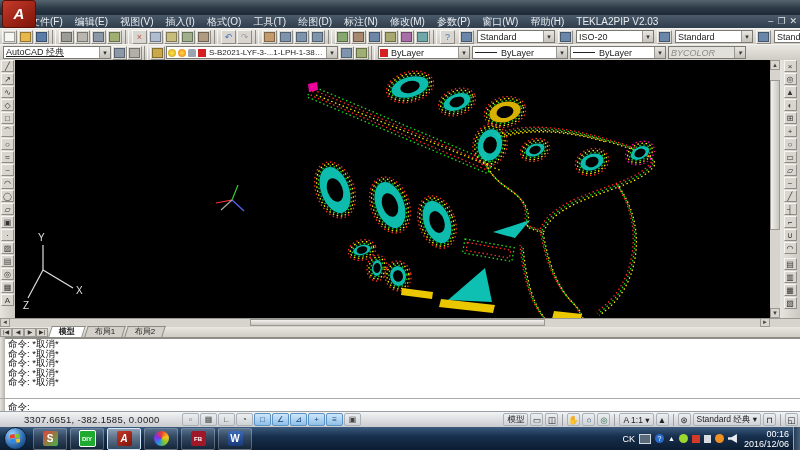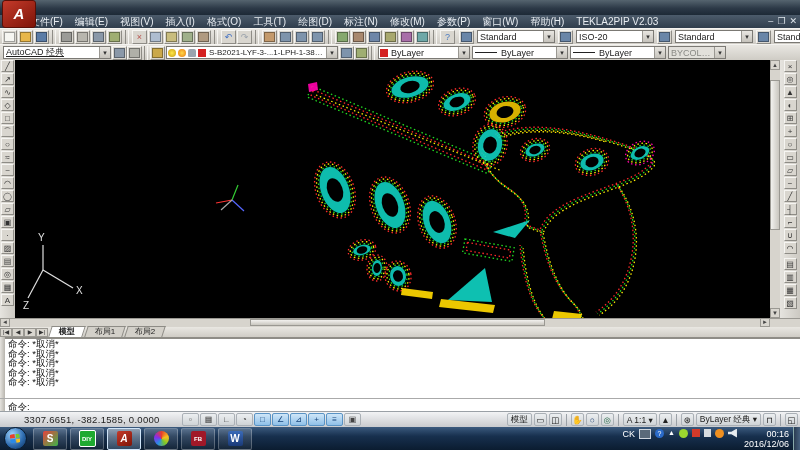--- a/index.html
+++ b/index.html
@@ -93,21 +93,21 @@
   #startorb{width:21px;height:21px;border-radius:50%;margin:0 6px 0 4px;position:relative;
             background:radial-gradient(circle at 35% 30%,#9fd4ff,#2e6cb0 55%,#0a2c55);border:1px solid #0a1c30;}
   #startflag{position:absolute;left:5px;top:6px;width:10px;height:9px;transform:rotate(-6deg);border-radius:2px;overflow:hidden;
              display:grid;grid-template-columns:1fr 1fr;grid-template-rows:1fr 1fr;gap:1px;}
   #startflag i{display:block;}
   .tapp{width:32px;height:20px;margin-right:3px;border:1px solid rgba(255,255,255,.25);border-radius:2px;
         background:linear-gradient(rgba(255,255,255,.18),rgba(255,255,255,.04));display:flex;align-items:center;justify-content:center;}
   .tapp.active{background:linear-gradient(rgba(255,255,255,.45),rgba(160,200,240,.25));border-color:#cfe4f8;}
   .ticon{width:15px;height:15px;border-radius:2px;display:flex;align-items:center;justify-content:center;
          font-size:10px;font-weight:bold;color:#fff;}
-  #tray{margin-left:auto;display:flex;align-items:flex-start;gap:4px;color:#fff;font-size:9px;padding-right:4px;}
+  #tray{margin-left:auto;display:flex;align-items:center;gap:4px;color:#fff;font-size:9px;padding-right:4px;}
   .tdot{width:9px;height:9px;border-radius:50%;}
   .tsq{width:10px;height:8px;}
   #clock{text-align:right;font-size:9px;line-height:10px;color:#fff;margin-left:3px;}
   #showdesk{width:6px;height:23px;background:linear-gradient(90deg,#2a3c52,#45607e);border-left:1px solid #8aa;}
 </style>
 </head>
 <body>
 
 <div id="titlebar" class="abs"></div>
 <div id="logo" class="abs">A</div>
@@ -308,21 +308,21 @@
   <span class="combo" style="width:96px;">
     <span class="lyrline"></span>
     <span class="ctext" style="flex:1;">ByLayer</span>
       <span class="carrow">▾</span>
   </span>
   <span class="combo" style="width:96px;">
     <span class="lyrline"></span>
     <span class="ctext" style="flex:1;">ByLayer</span>
       <span class="carrow">▾</span>
   </span>
-  <span class="combo" style="width:58px;background:#e2e0db;color:#8a8a86;">
+  <span class="combo" style="width:78px;background:#e2e0db;color:#8a8a86;font-style:italic;">
     <span class="ctext" style="flex:1;">BYCOLOR</span>
       <span class="carrow">▾</span>
   </span>
 </div>
 
 <div id="leftbar" class="abs">
     <div class="vbtn">╱</div>
     <div class="vbtn">↗</div>
     <div class="vbtn">∿</div>
     <div class="vbtn">◇</div>
@@ -510,21 +510,21 @@
     <span class="sbtn sico">◫</span>
     <span class="ssep"></span>
     <span class="sbtn sico" style="color:#7a5a2a;">✋</span>
     <span class="sbtn sico" style="color:#2a4a7a;">○</span>
     <span class="sbtn sico" style="color:#2a6a4a;">◎</span>
     <span class="ssep"></span>
     <span class="sbtn">A 1:1 ▾</span>
     <span class="sbtn sico">▲</span>
     <span class="ssep"></span>
     <span class="sbtn sico">⊛</span>
-    <span class="sbtn">ByLayer 经典 ▾</span>
+    <span class="sbtn">Standard 经典 ▾</span>
     <span class="sbtn sico">⊓</span>
     <span class="ssep"></span>
     <span class="sbtn sico">◱</span>
   </span>
 </div>
 
 <div id="taskbar" class="abs">
   <div id="startorb">
     <div id="startflag">
       <i style="background:#e8402a;"></i>

